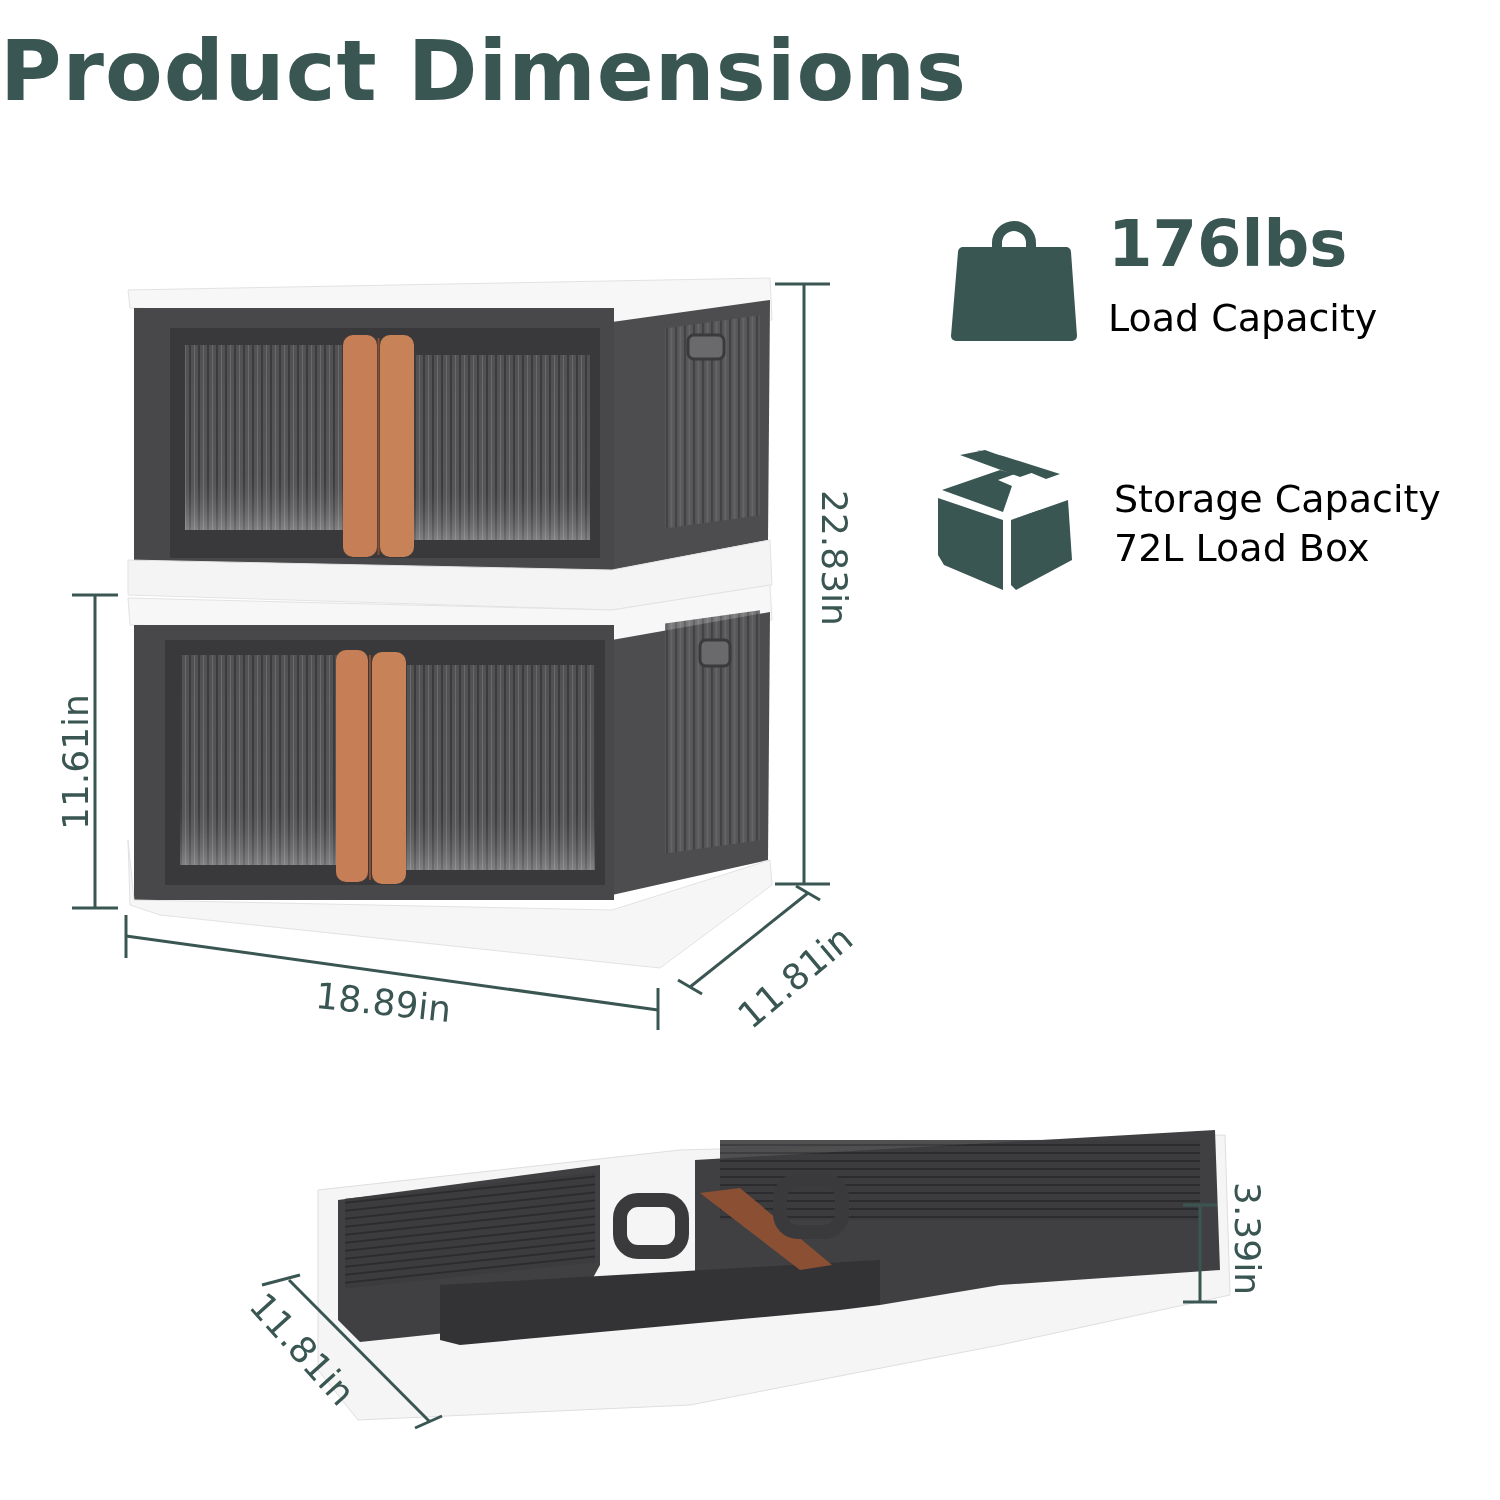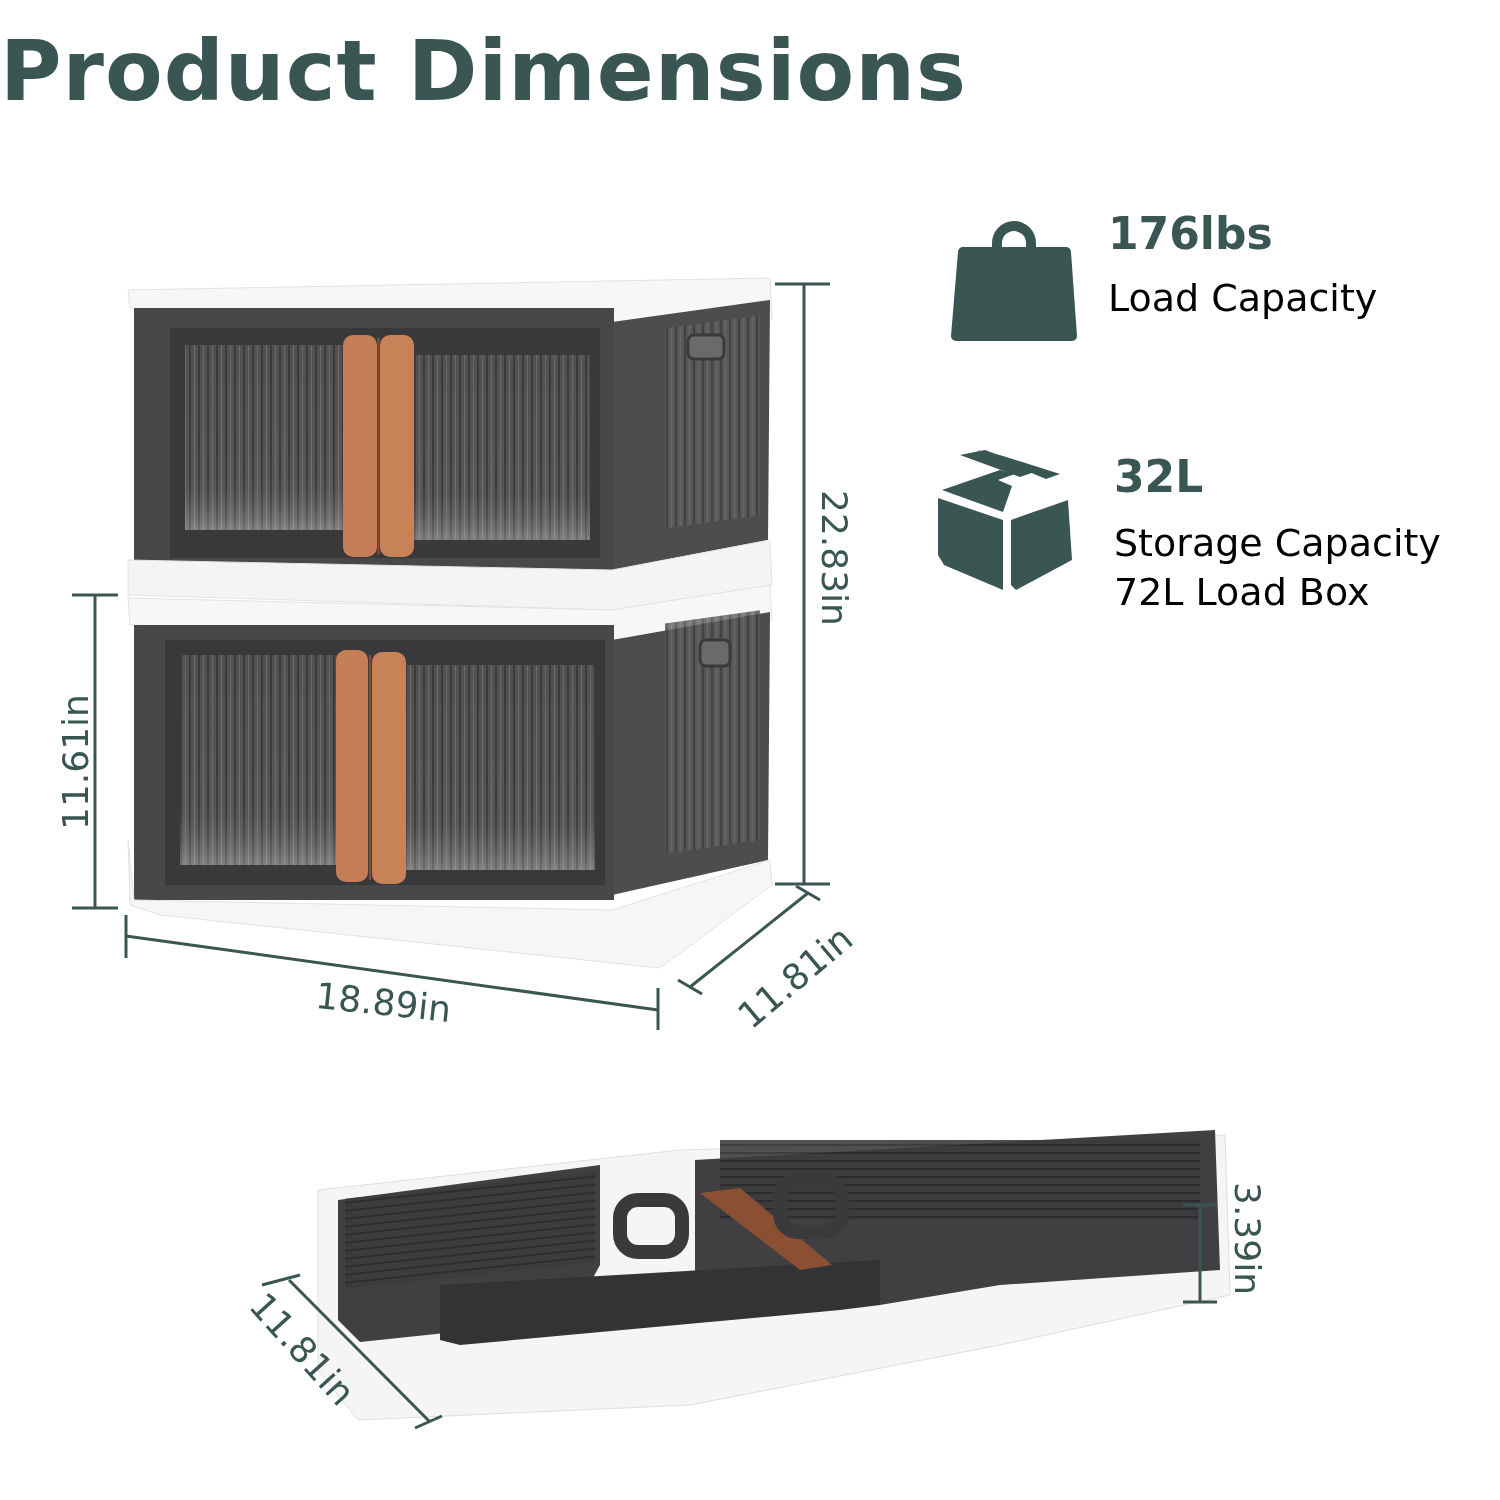--- a/index.html
+++ b/index.html
@@ -1,19 +1,19 @@
 <!DOCTYPE html>
 <html><head>
 <meta charset="utf-8">
 <style>
   html, body { margin:0; padding:0; background:#ffffff; }
   body { width:1500px; height:1500px; position:relative; overflow:hidden; font-family:"DejaVu Sans", sans-serif; }
   .title { position:absolute; left:0; width:1500px; top:22px; text-align:left; font-family:"DejaVu Sans", sans-serif; font-weight:bold; font-size:84px; color:#3a5653; letter-spacing:1px; }
   .spec { position:absolute; }
-  .spec-value { font-family:"DejaVu Sans", sans-serif; font-weight:bold; color:#3a5653; font-size:44px; line-height:1; }
+  .spec-value { font-family:"DejaVu Sans", sans-serif; font-weight:bold; color:#3a5653; font-size:64px; line-height:1; }
   .spec-label { font-family:"DejaVu Sans", sans-serif; color:#000000; font-size:38px; line-height:1.3; }
   .dim-label { position:absolute; font-family:"DejaVu Sans", sans-serif; color:#3a5653; font-size:36px; white-space:nowrap; }
   svg.layer { position:absolute; left:0; top:0; }
 </style>
 </head>
 <body>
 
 <div class="title">Product Dimensions</div>
 
 <svg class="layer" width="1500" height="1500" viewBox="0 0 1500 1500">
@@ -131,21 +131,20 @@
     <polygon points="942,490 1000,470 1015,474 998,480 1012,486 1003,512"></polygon>
   </g>
 </svg>
 
 <div class="spec" style="left:1108px; top:212px;">
   <div class="spec-value">176lbs</div>
   <div class="spec-label" style="margin-top:18px;">Load Capacity</div>
 </div>
 
 <div class="spec" style="left:1114px; top:455px;">
-  <div class="spec-value">32L</div>
   <div class="spec-label" style="margin-top:20px;">Storage Capacity</div>
   <div class="spec-label">72L Load Box</div>
 </div>
 
 <div class="dim-label" style="left:770px; top:545px; transform:rotate(90deg); transform-origin:left top; left:855px; top:490px;">22.83in</div>
 <div class="dim-label" style="left:55px; top:830px; transform:rotate(-90deg); transform-origin:left top;">11.61in</div>
 <div class="dim-label" style="left:318px; top:975px; transform:rotate(6deg); transform-origin:left top;">18.89in</div>
 <div class="dim-label" style="left:730px; top:1005px; transform:rotate(-40deg); transform-origin:left top;">11.81in</div>
 <div class="dim-label" style="left:1268px; top:1182px; transform:rotate(90deg); transform-origin:left top;">3.39in</div>
 <div class="dim-label" style="left:272px; top:1285px; transform:rotate(48deg); transform-origin:left top;">11.81in</div>

